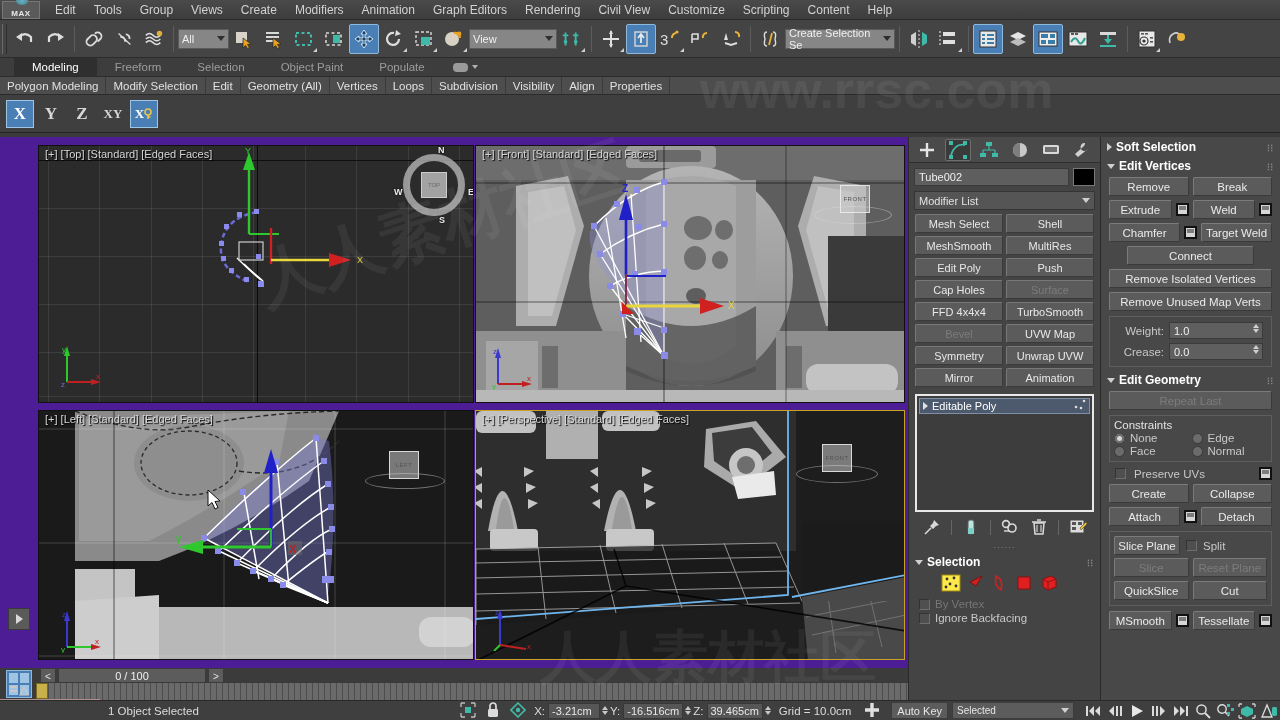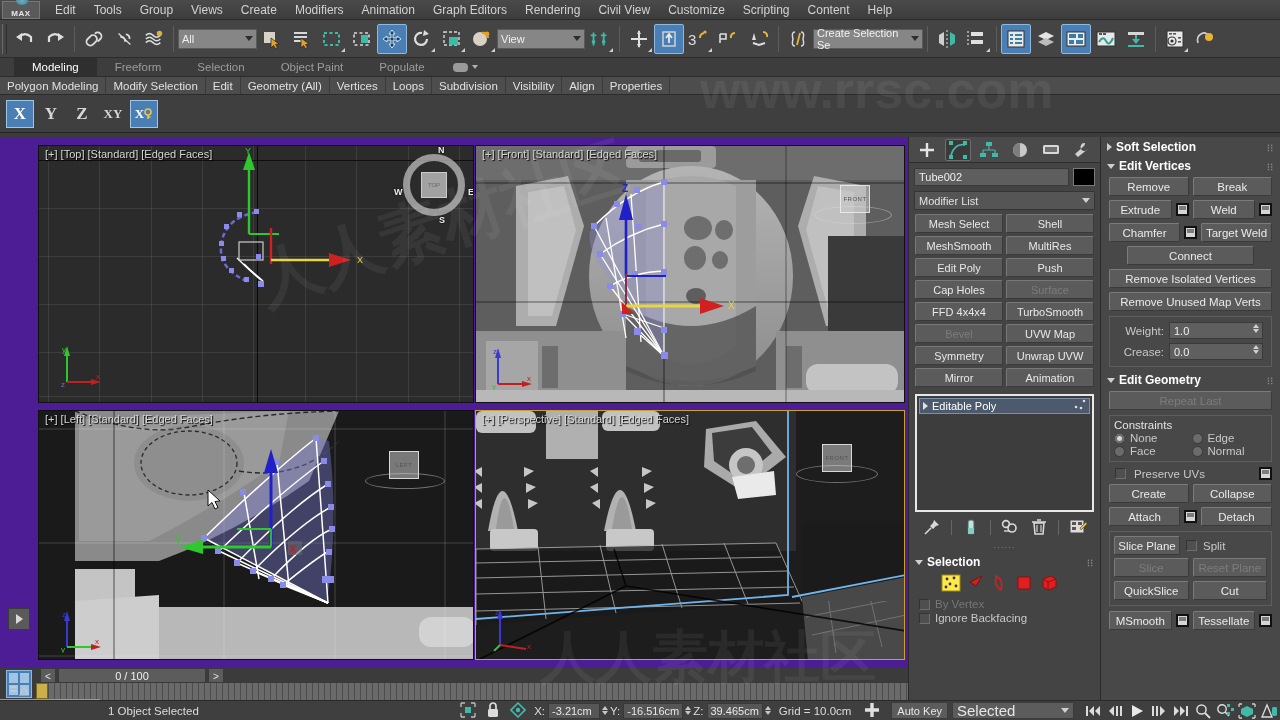--- a/index.html
+++ b/index.html
@@ -287,21 +287,21 @@
   .sb-spin { display:flex; flex-direction:column; gap:1px; margin: 0 2px; }
   .sb-spin i { width:0;height:0;border-left:3px solid transparent;border-right:3px solid transparent; }
   .sb-spin i.u { border-bottom:4px solid #c8c8c8; }
   .sb-spin i.d { border-top:4px solid #c8c8c8; }
   .autokey {
     height: 17px; padding: 0 5px; background: #5c5c5c; border: 1px solid #3c3c3c;
     display: flex; align-items: center; font-size: 11px; color: #e6e6e6;
   }
   .selcombo {
     height: 17px; width: 122px; background: #5c5c5c; border: 1px solid #3c3c3c;
-    display: flex; align-items: center; padding: 0 4px; font-size: 15px;
+    display: flex; align-items: center; padding: 0 4px; font-size: 10px;
     color: #e6e6e6; position: relative;
   }
   .selcombo .arw { position:absolute; right:4px; border-left:4px solid transparent;
     border-right:4px solid transparent; border-top:5px solid #cfcfcf; }
   .navbtn { width: 22px; height: 18px; display:flex;align-items:center;justify-content:center; }
 
   .watermark {
     position: absolute; pointer-events: none; color: rgba(255,255,255,.06);
     font-weight: bold; user-select: none;
   }
@@ -363,21 +363,21 @@
     <div class="tbtn">
       <svg width="22" height="20" viewBox="0 0 24 22">
         <path d="M3 7 Q7 3 11 7 T19 7" fill="none" stroke="#ddd" stroke-width="1.6"></path>
         <path d="M3 11 Q7 7 11 11 T19 11" fill="none" stroke="#ddd" stroke-width="1.6"></path>
         <path d="M3 15 Q7 11 11 15 T19 15" fill="none" stroke="#ddd" stroke-width="1.6"></path>
         <circle cx="18" cy="5" r="3" fill="#e2b03a"></circle>
       </svg>
     </div>
     <div class="tb-sep"></div>
 
-    <div class="tbcombo" style="width:79px">
+    <div class="tbcombo" style="width:51px">
       <span>All</span>
       <span class="arw"></span>
     </div>
 
     <div class="tbtn">
       <svg width="22" height="20" viewBox="0 0 22 20">
           <rect x="3" y="3" width="11" height="11" fill="#d8d3c8"></rect>
           <path d="M10 9 L10 19 L12.5 16.5 L14.5 19.5 L16.5 18.5 L14.5 15.5 L18 15 Z" fill="#e8a020" stroke="#222" stroke-width=".7"></path>
         </svg>
     </div>

